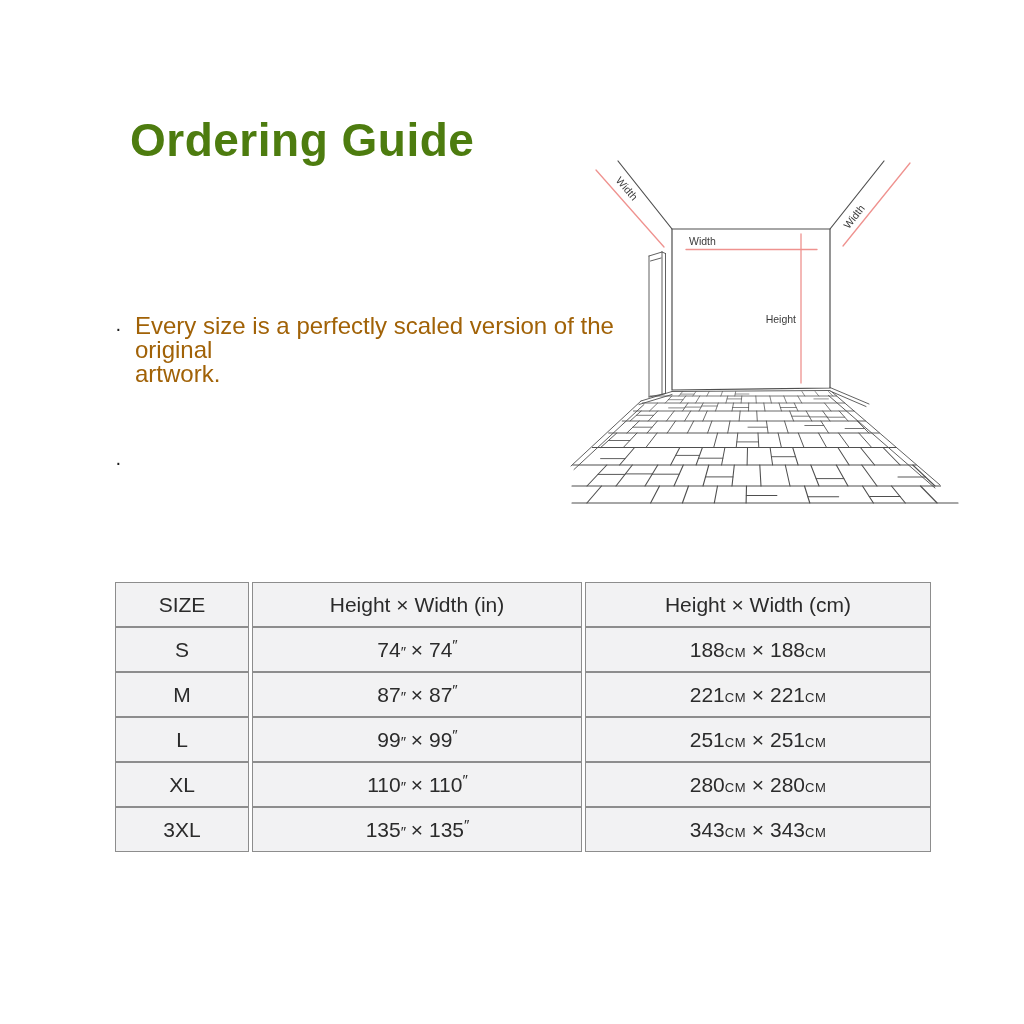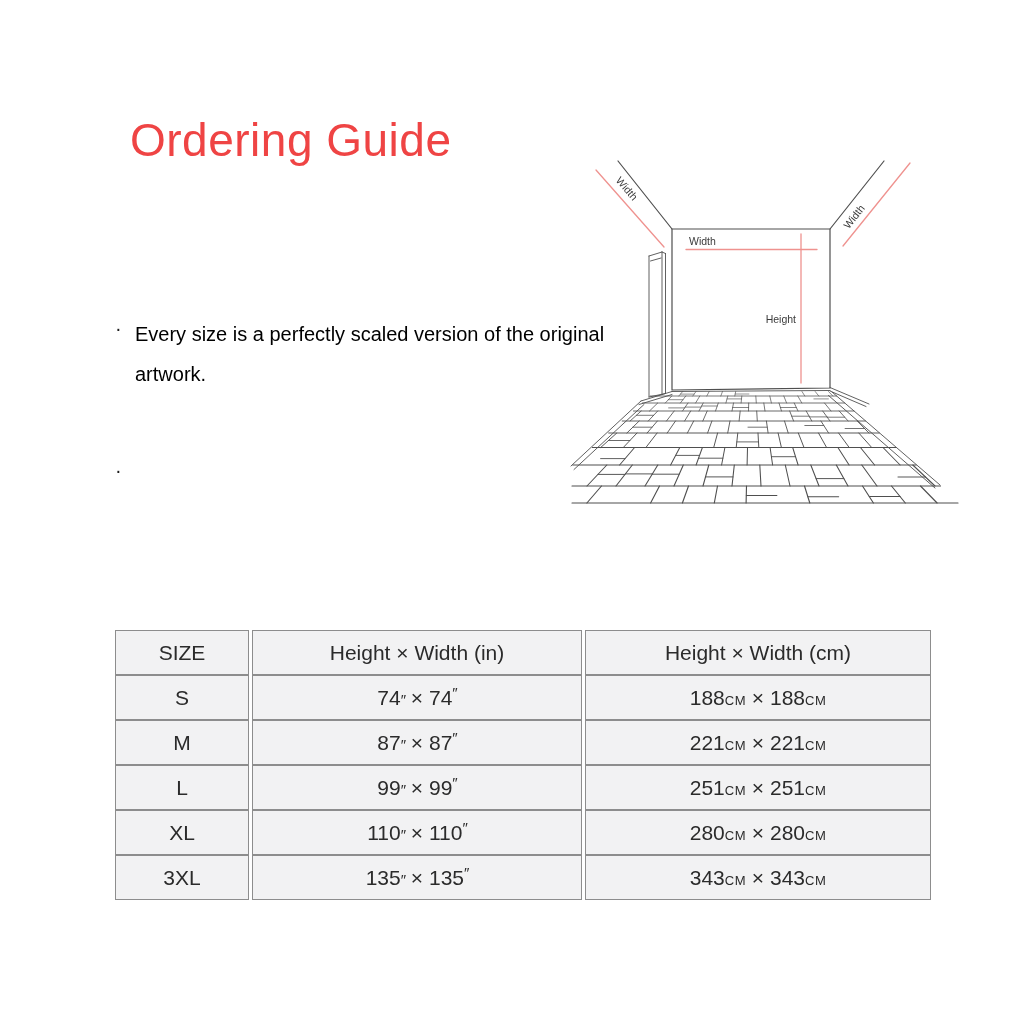--- a/index.html
+++ b/index.html
@@ -6,44 +6,43 @@
   body{
     width:1024px;height:1024px;background:#ffffff;
     font-family:"Liberation Sans", sans-serif;
     color:#222;position:relative;overflow:hidden;
   }
   .stage{position:absolute;inset:0;}
 
   
   .page-title{
     position:absolute;left:130px;top:113px;
-    font-size:46px;letter-spacing:0.5px;color:#ef4444;font-weight:400;
+    font-size:46px;letter-spacing:0.5px;color:#4d7c0f;font-weight:700;
   }
 
   
   .bullets{position:absolute;left:115px;top:314px;width:500px;}
   .bullet{display:flex;margin-bottom:62px;}
   .bullet-marker{
     width:20px;flex:0 0 20px;font-size:20px;color:#1c1c1c;line-height:28px;text-align:left;
   }
   .bullet-text{
-    font-size:20px;line-height:40px;color:#000000;white-space:pre-line;
+    font-size:24px;line-height:24px;color:#a16207;white-space:pre-line;
   }
 
   
   .diagram{position:absolute;left:570px;top:138px;width:400px;height:375px;}
   .diagram svg{display:block;}
   .diag-label{font-family:"Liberation Sans",sans-serif;font-size:10.5px;fill:#3a3a3a;}
 
   
   .size-table-wrap{position:absolute;left:112px;top:582px;}
   table.size-table{
     border-collapse:separate;border-spacing:3px 0;
     table-layout:fixed;
-    margin-top:48px;
   }
   table.size-table td,table.size-table th{
     border:1px solid #8d8d8d;background:#f2f2f3;
     height:43px;text-align:center;vertical-align:middle;
     font-size:21px;font-weight:400;color:#2b2b2b;padding:0;
   }
   col.c1{width:134px;} col.c2{width:330px;} col.c3{width:346px;}
   .pm{font-size:0.72em;letter-spacing:-1px;}
   .pm.sup{position:relative;top:-0.42em;}
   .cmu{font-size:0.62em;letter-spacing:0.5px;}

